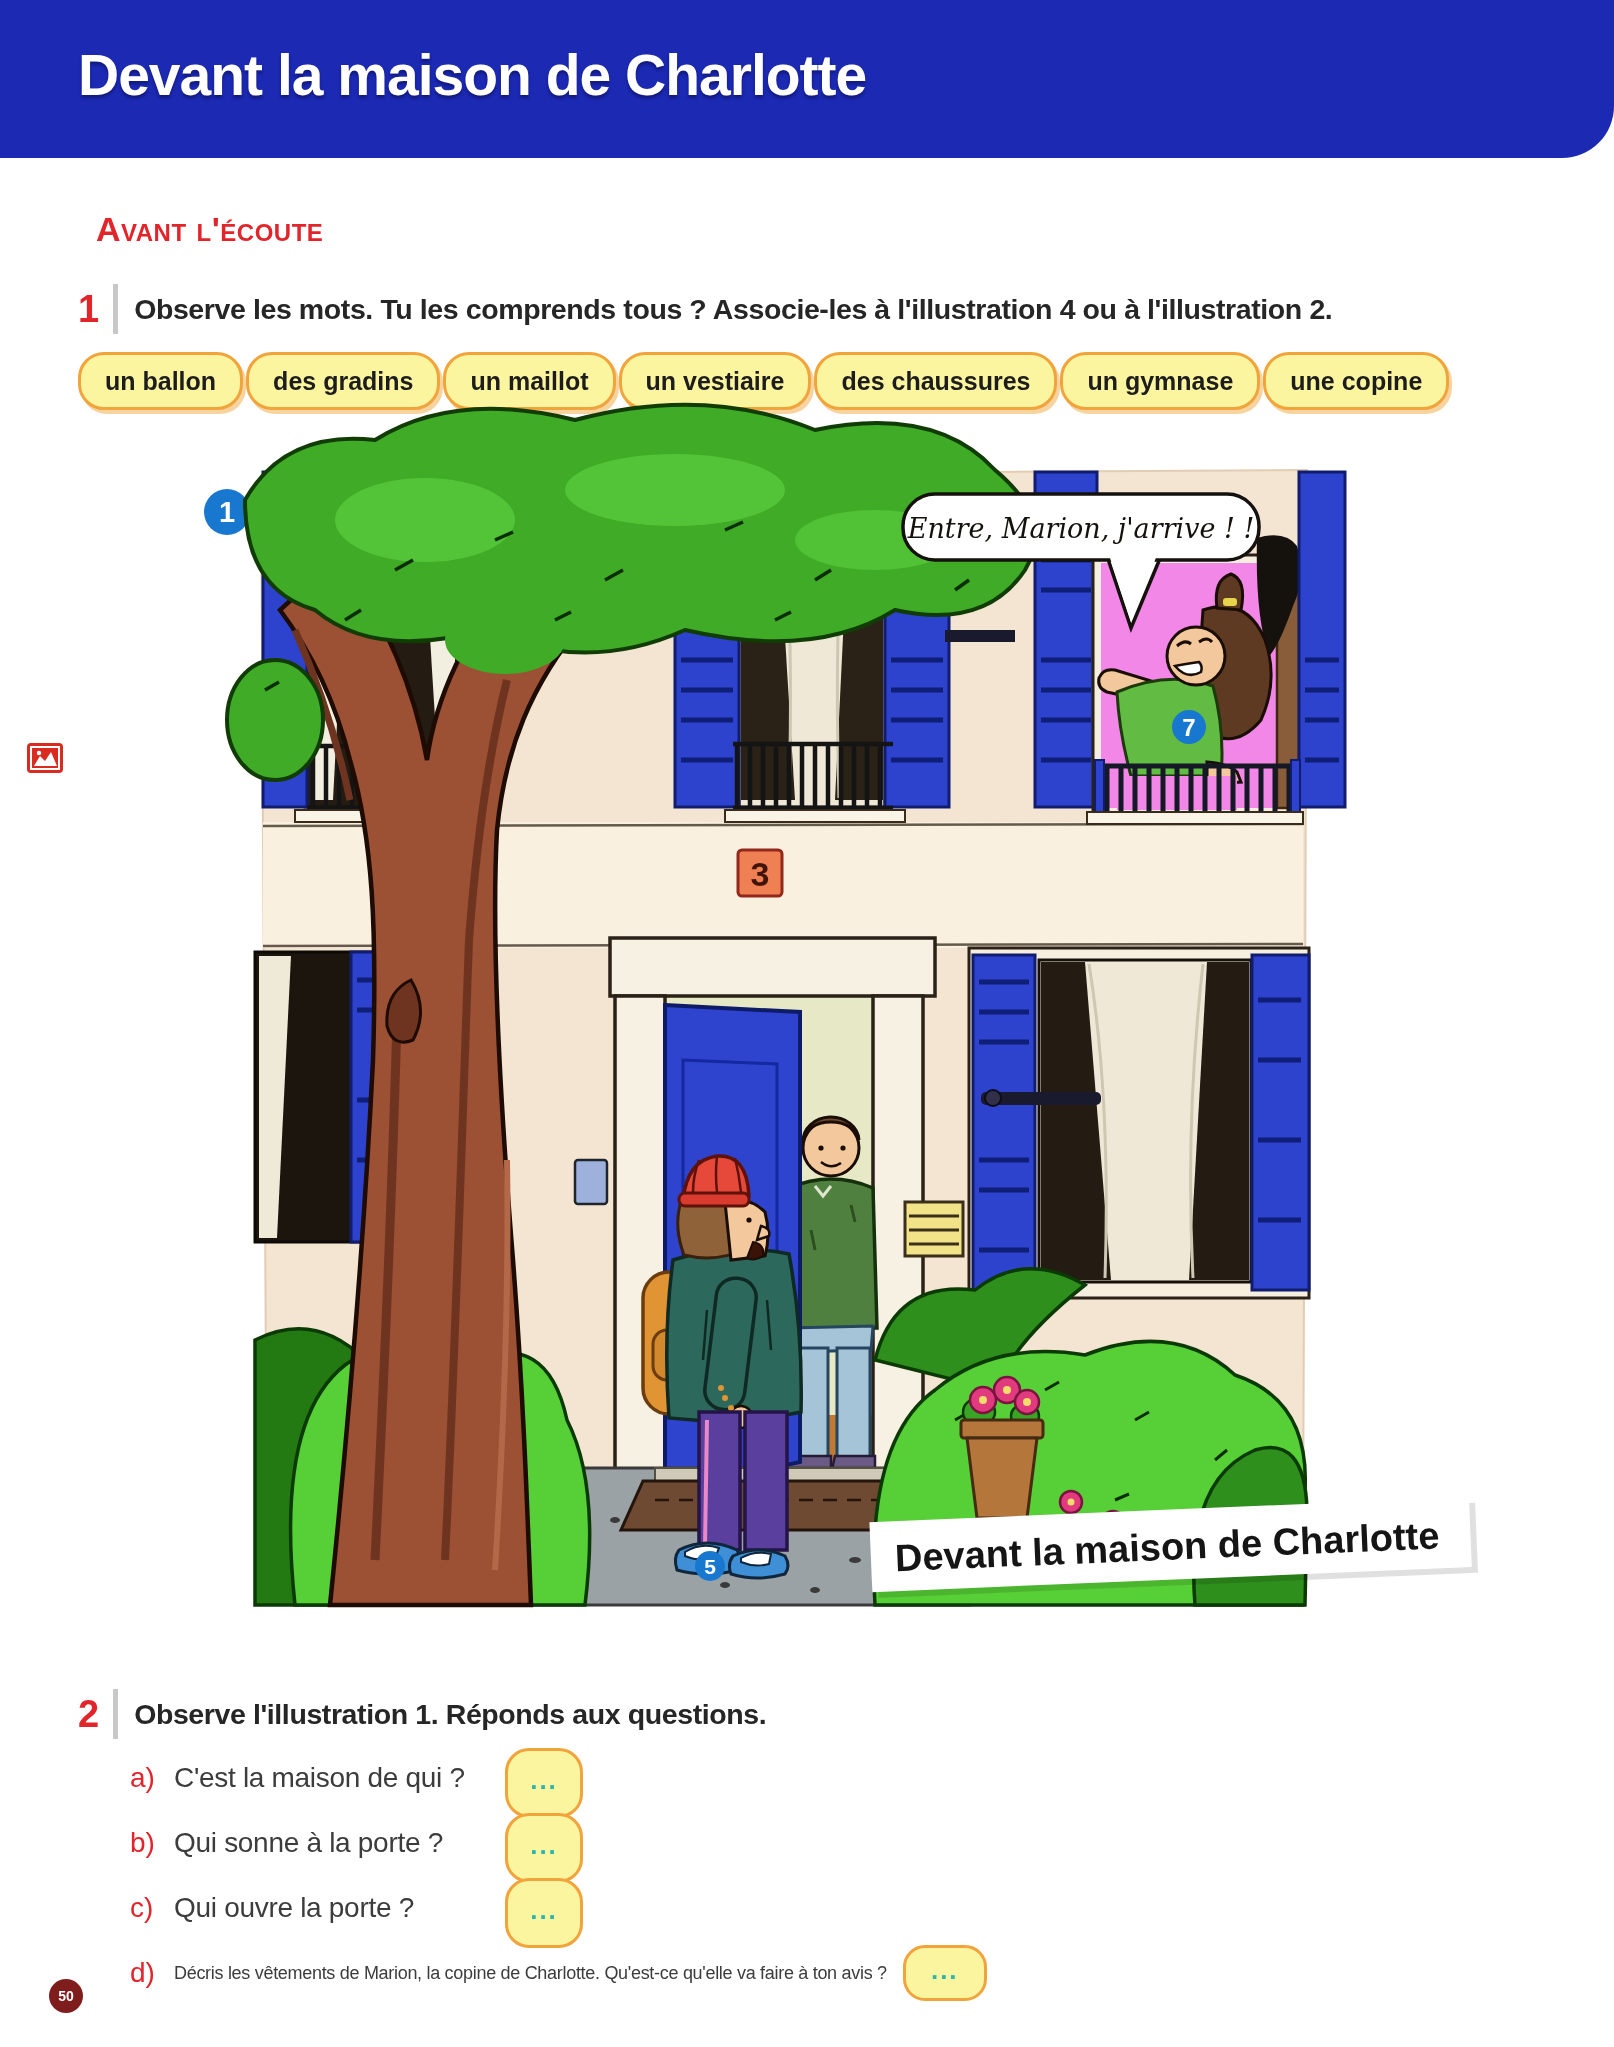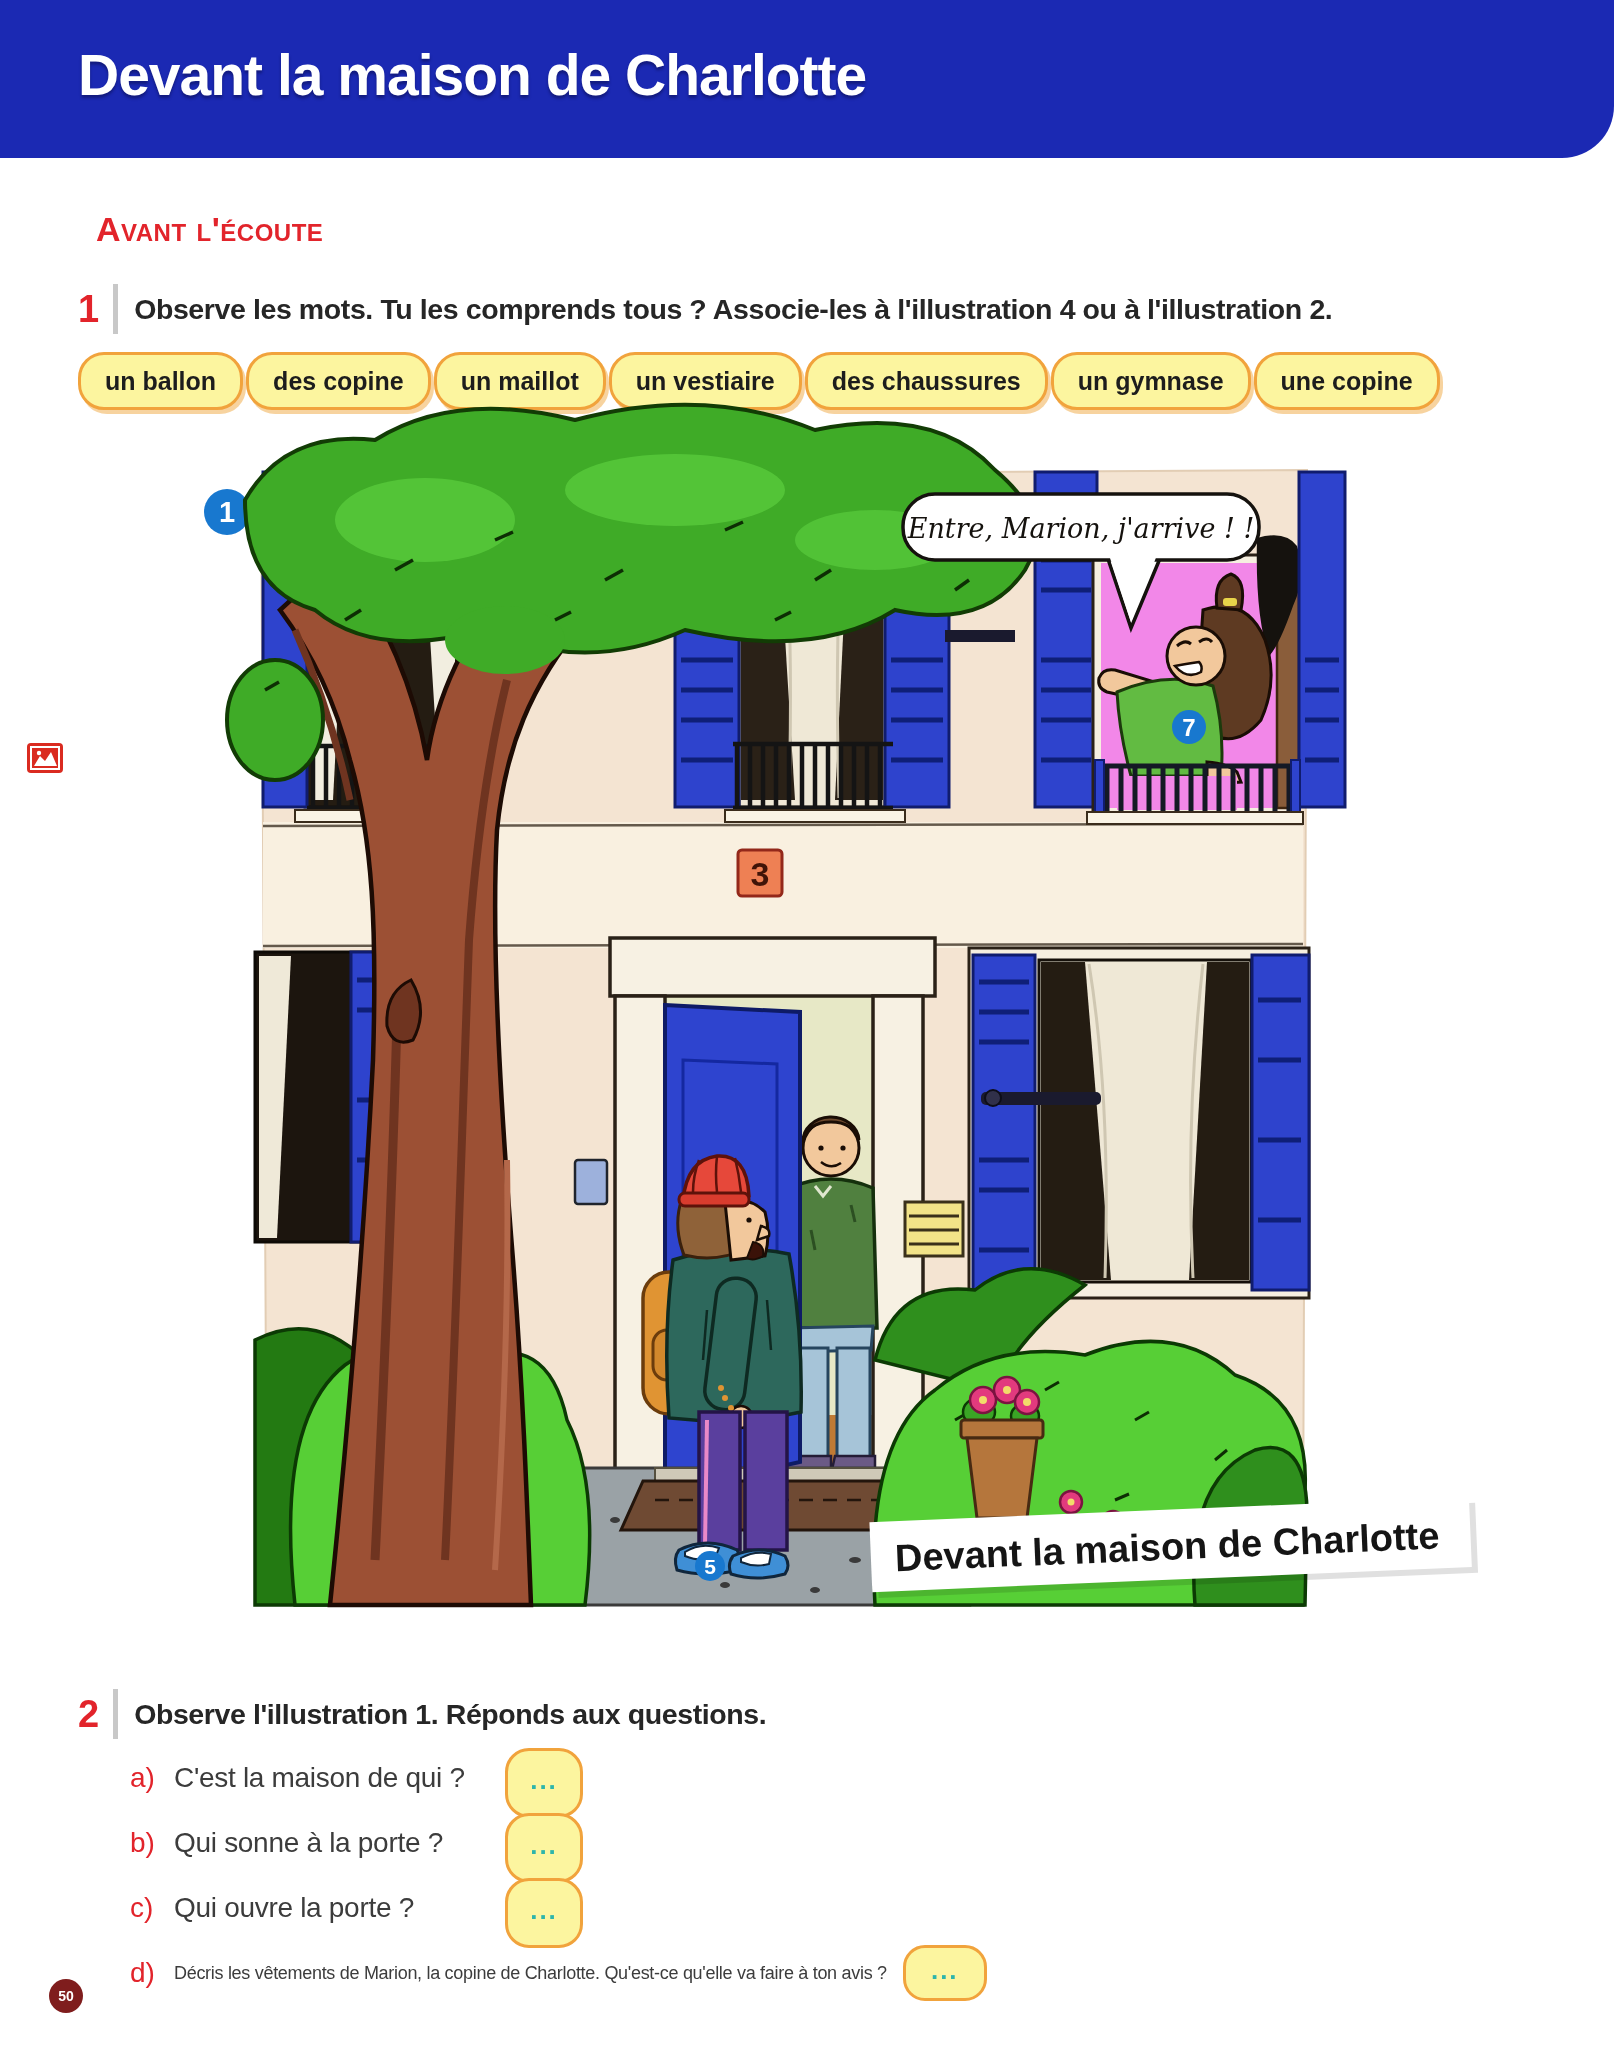--- a/index.html
+++ b/index.html
@@ -70,21 +70,21 @@
   <div class="section-label">Avant l'écoute</div>
 
   <div class="ex ex1">
     <span class="ex-num">1</span>
     <span class="ex-bar"></span>
     <span class="ex-text">Observe les mots. Tu les comprends tous ? Associe-les à l'illustration 4 ou à l'illustration 2.</span>
   </div>
 
   <div class="chips">
     <span class="chip">un ballon</span>
-    <span class="chip">des copine</span>
+    <span class="chip">des gradins</span>
     <span class="chip">un maillot</span>
     <span class="chip">un vestiaire</span>
     <span class="chip">des chaussures</span>
     <span class="chip">un gymnase</span>
     <span class="chip">une copine</span>
   </div>
 
   <div class="badge1">1</div>
 
   <svg class="scene" viewBox="0 0 1215 1145" xmlns="http://www.w3.org/2000/svg">

